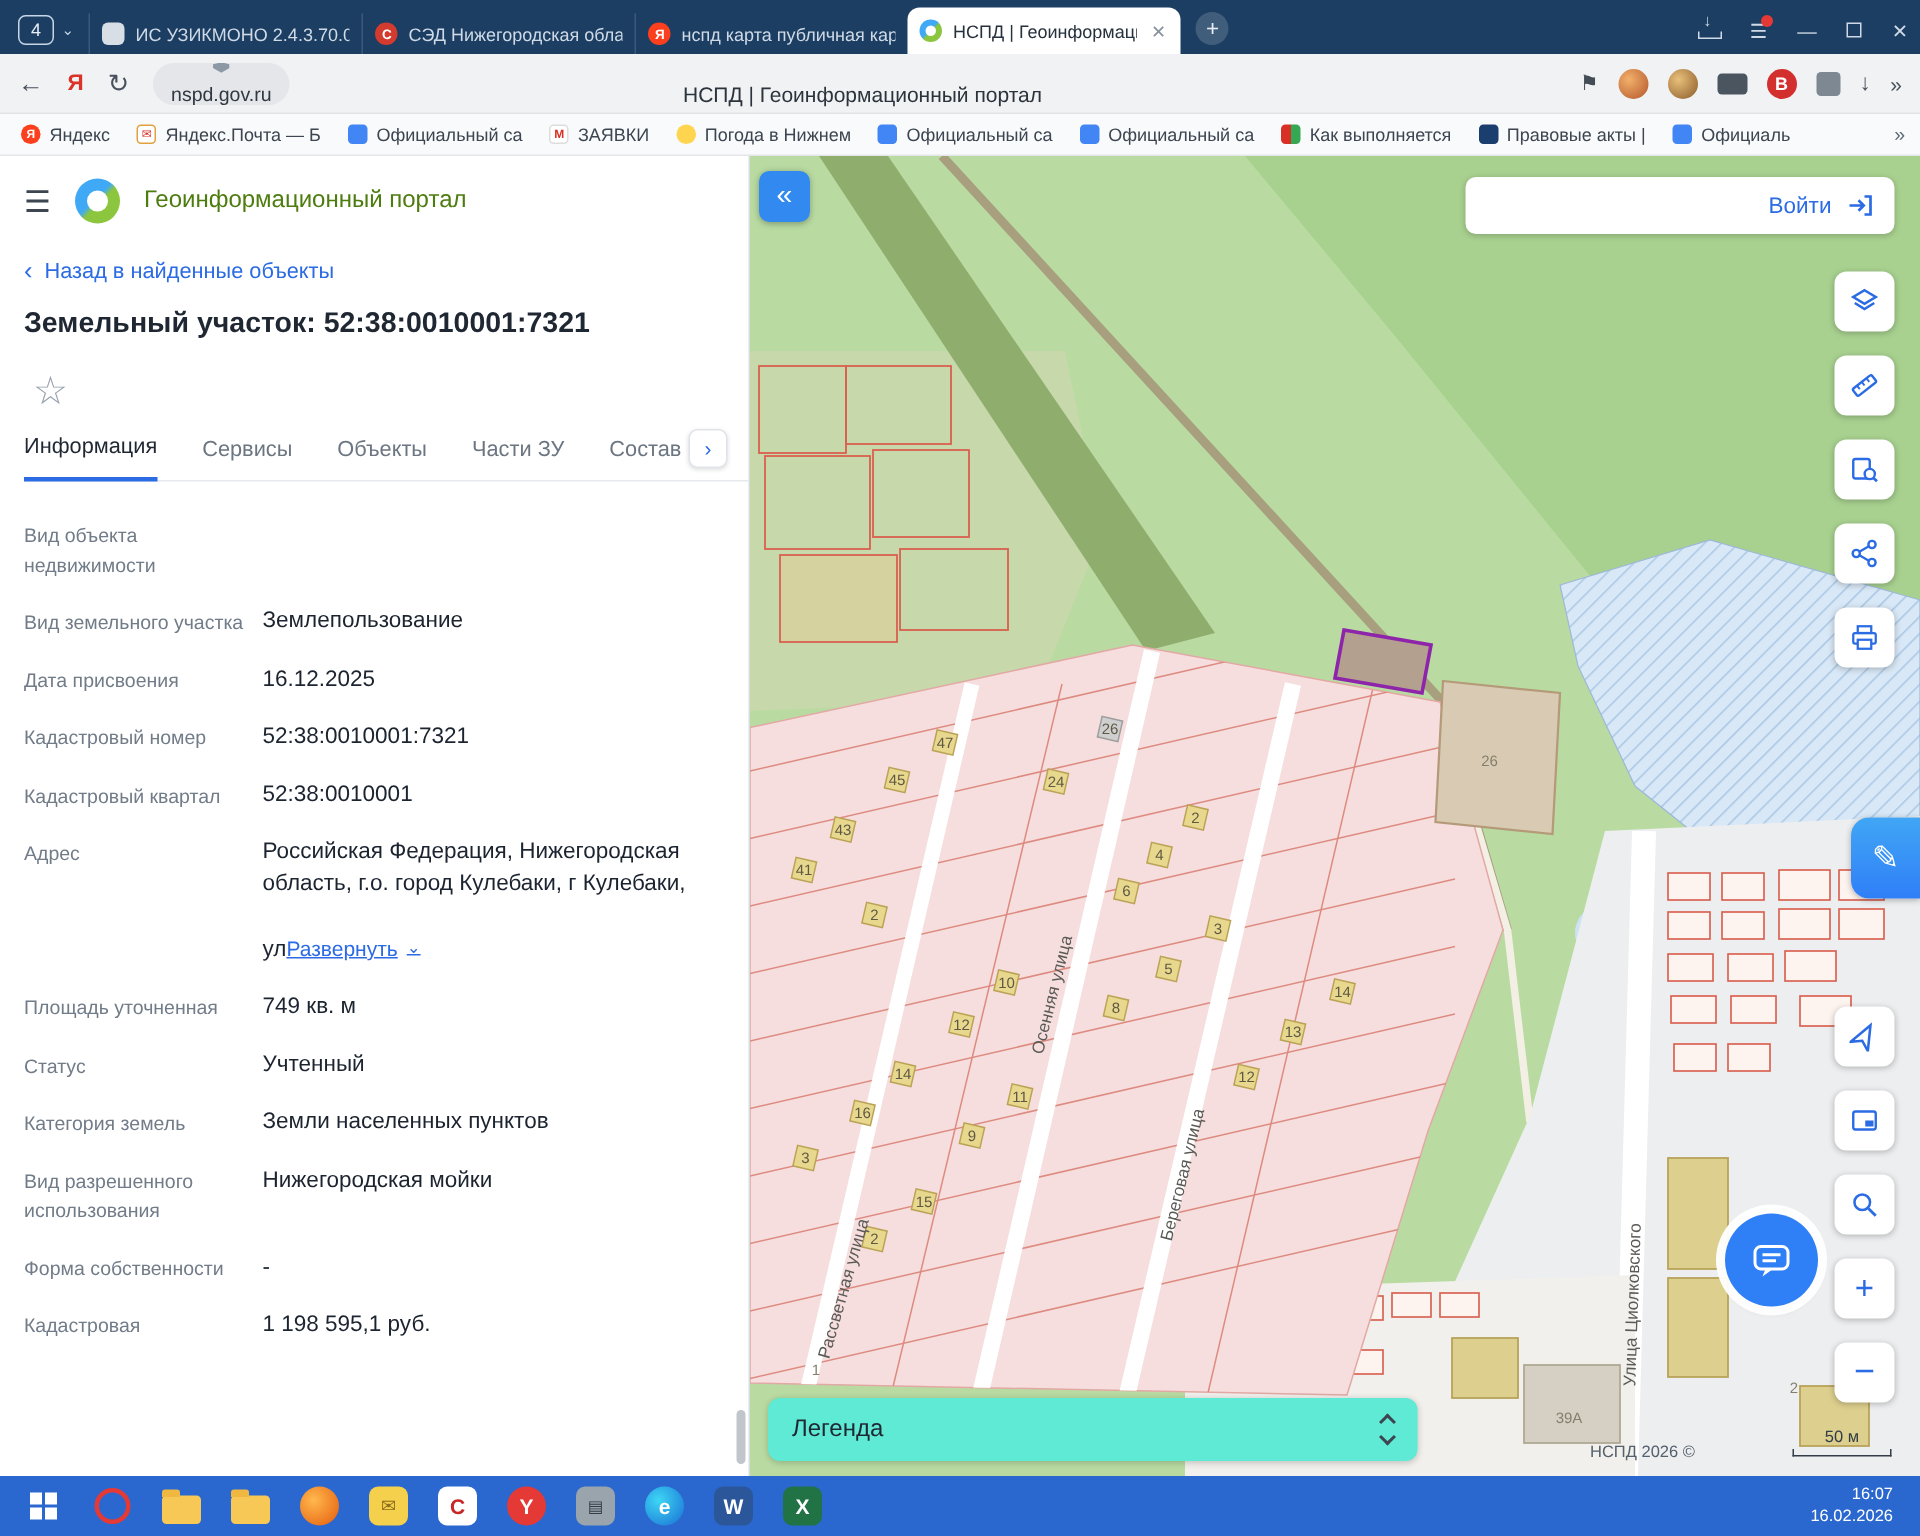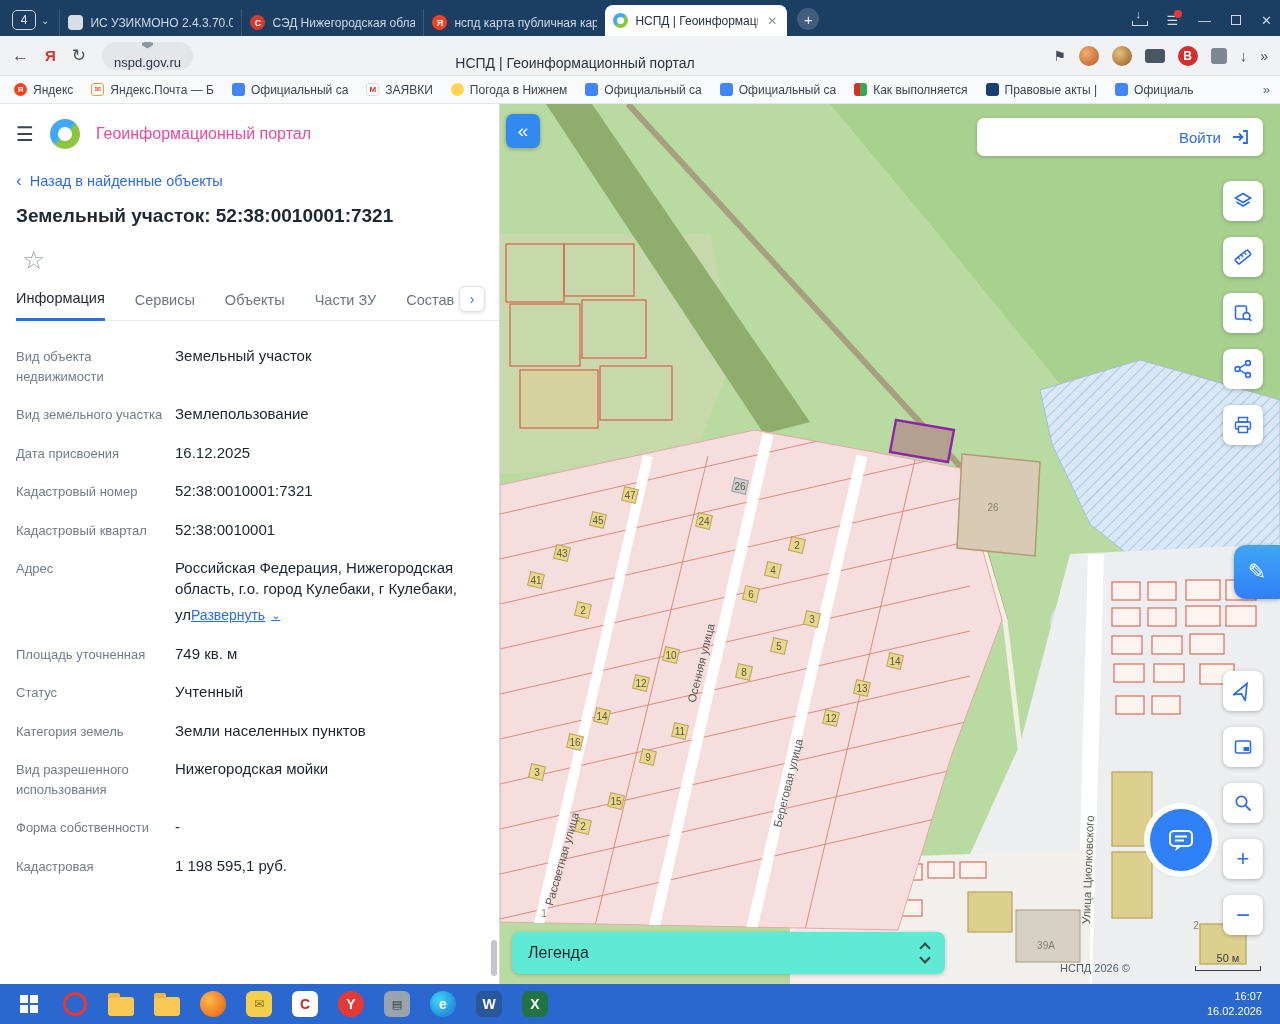--- a/index.html
+++ b/index.html
@@ -63,37 +63,37 @@
   .bm-more { position:absolute; right:10px; top:6px; color:#5f6a75; font-size:13px; background:#f9fafb; padding-left:6px; }
 
   
   .content { position:absolute; top:104px; left:0; width:1280px; height:880px; display:flex; }
   .panel { width:500px; height:880px; background:#fff; border-right:1px solid #d8dce1; position:relative; overflow:hidden; }
 
   .portal-head { height:44px; display:flex; align-items:center; gap:16px; padding:0 16px; margin-top:8px; }
   .burger { font-size:20px; color:#3c4550; }
   .nspdlogo { width:30px; height:30px; border-radius:50%; background:linear-gradient(135deg,#3fa9f5 45%,#8cc63f 55%); position:relative; flex:none; }
   .nspdlogo::after { content:""; position:absolute; left:8px; top:8px; width:14px; height:14px; border-radius:50%; background:#fff; }
-  .portal-title { font-size:16px; color:#ec4899; }
+  .portal-title { font-size:16px; color:#4d7c0f; }
 
   .backrow { margin:16px 16px 0; color:#2b6be4; font-size:14.5px; display:flex; align-items:center; gap:8px; }
   .backrow .bk { font-size:17px; line-height:1; }
   .panel h1 { margin:16px 16px 0; font-size:19px; font-weight:600; color:#1f2733; }
   .star { margin:18px 16px 0 22px; font-size:26px; color:#98a1ab; }
 
   .ptabs { display:flex; align-items:flex-end; margin:14px 0 0 16px; padding-right:56px; border-bottom:1px solid #e6e9ee; position:relative; }
   .ptab { margin-right:30px; padding-bottom:12px; font-size:14.5px; color:#6c7682; white-space:nowrap; }
   .ptab.active { color:#1f2733; border-bottom:3px solid #2b6be4; margin-bottom:-1px; }
   .tab-arrow { position:absolute; right:14px; top:-4px; width:26px; height:26px; border:1px solid #e0e4ea; border-radius:6px; background:#fff; color:#2b6be4; font-size:14px; display:flex; align-items:center; justify-content:center; box-shadow:0 1px 3px rgba(0,0,0,.12); }
 
   .rows { margin-top:24px; }
   .inforow { display:flex; padding:0 24px 0 16px; margin-bottom:17px; }
   .ilabel { width:159px; flex:none; font-size:13px; color:#717c88; line-height:1.5; padding-top:2px; }
   .ivalue { font-size:15px; color:#1c2430; line-height:1.4; }
-  .expand-link { color:#2b6be4; text-decoration:underline; font-size:14px; display:inline-flex; align-items:center; gap:6px; margin-top:7px; }
+  .expand-link { color:#2b6be4; text-decoration:underline; font-size:14px; display:inline-flex; align-items:center; gap:6px; margin-top:24px; }
   .expand-link .ch { font-size:11px; text-decoration:none; }
   .panel-scroll { position:absolute; right:2px; bottom:8px; width:6px; height:36px; background:#c1c6cc; border-radius:3px; }
 
   
   .map { position:relative; width:780px; height:880px; overflow:hidden; background:#b9dba2; }
   .map svg.base { position:absolute; left:0; top:0; }
   .mbtn { position:absolute; width:40px; height:40px; background:#fff; border-radius:8px; box-shadow:0 1px 4px rgba(0,0,0,.25); display:flex; align-items:center; justify-content:center; color:#2b6be4; }
   .btn-collapse { position:absolute; left:6px; top:10px; width:34px; height:34px; background:#3289f0; border-radius:7px; color:#fff; font-size:19px; display:flex; align-items:center; justify-content:center; box-shadow:0 1px 4px rgba(0,0,0,.3); }
   .login { position:absolute; right:17px; top:14px; width:286px; height:38px; background:#fff; border-radius:7px; box-shadow:0 1px 4px rgba(0,0,0,.2); display:flex; align-items:center; justify-content:flex-end; gap:10px; padding:0 14px; color:#2b6be4; font-size:15px; }
   .chat-tab { position:absolute; right:0; top:441px; width:46px; height:54px; border-radius:12px 0 0 12px; background:linear-gradient(180deg,#41a6f5,#2f7ff7); color:#fff; font-size:22px; display:flex; align-items:center; justify-content:center; box-shadow:0 1px 4px rgba(0,0,0,.3); }
@@ -248,21 +248,20 @@
         <div class="ptab active">Информация</div>
           <div class="ptab">Сервисы</div>
           <div class="ptab">Объекты</div>
           <div class="ptab">Части ЗУ</div>
           <div class="ptab">Состав</div>
           <div class="tab-arrow">›</div>
       </div>
       <div class="rows" id="inforows">
           <div class="inforow">
             <div class="ilabel">Вид объекта недвижимости</div>
-            <div class="ivalue">Земельный участок</div>
           </div>
           <div class="inforow">
             <div class="ilabel">Вид земельного участка</div>
             <div class="ivalue">Землепользование</div>
           </div>
           <div class="inforow">
             <div class="ilabel">Дата присвоения</div>
             <div class="ivalue">16.12.2025</div>
           </div>
           <div class="inforow">

